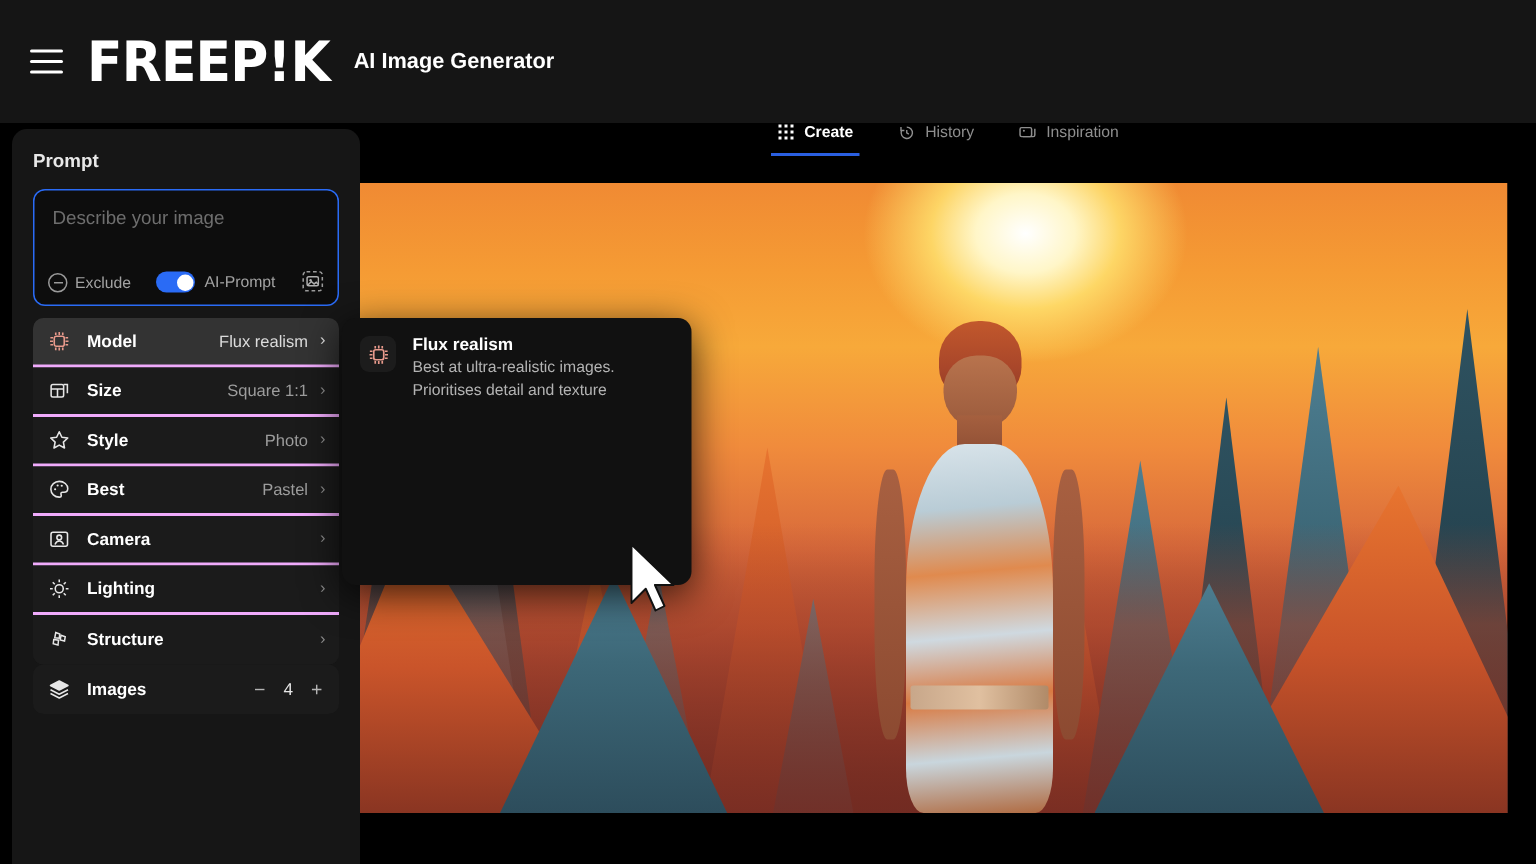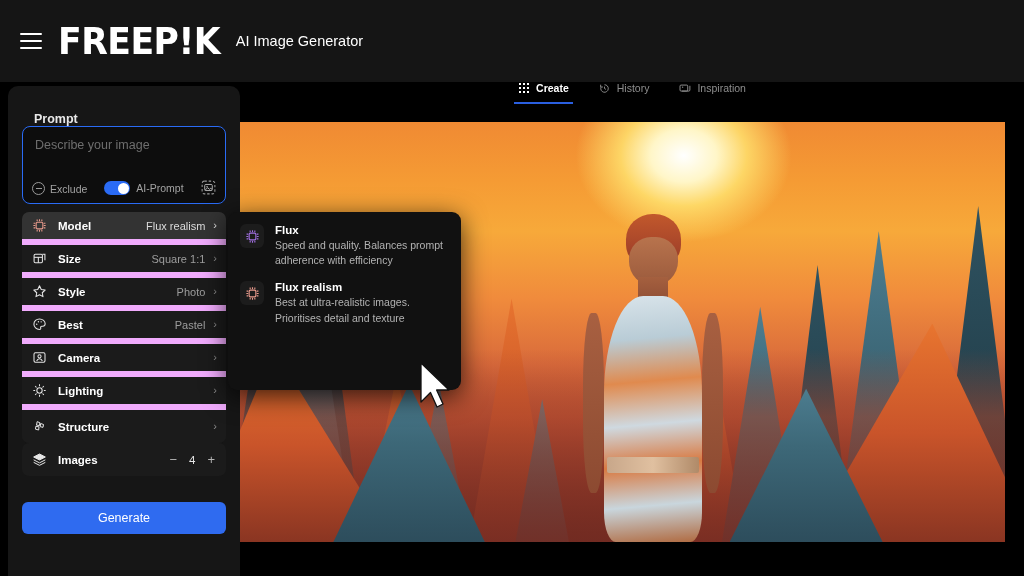--- a/index.html
+++ b/index.html
@@ -24,28 +24,28 @@
   }
   .hamburger span { display: block; height: 2px; width: 100%; background: #fff; border-radius: 1px; }
   .brand {
     font-size: 37px; font-weight: bold; color: #fff;
     letter-spacing: -0.5px; font-family: "DejaVu Sans", sans-serif;
     font-stretch: condensed;
     transform: scaleX(1.04);
     transform-origin: left center;
   }
   .brand-sub {
-    font-size: 14.5px; color: #fff; margin-left: 22px; font-weight: 400;
+    font-size: 14.5px; color: #fff; margin-left: 22px; font-weight: 700;
   }
 
   
   .sidebar {
     position: absolute; left: 8px; top: 86px; width: 232px; height: 490px;
     background: #161616; border-radius: 10px 10px 0 0;
-    padding: 12px;
+    padding: 0;
   }
   .sidebar-title {
     font-size: 12.5px; color: #e8e8e8; font-weight: 700;
     padding: 14px 0 0 14px;
   }
 
   
   .prompt-box {
     position: absolute; left: 14px; top: 40px; width: 204px; height: 78px;
     border: 1.5px solid #2a6bf5; border-radius: 8px; background: #0d0d0d;
@@ -82,21 +82,21 @@
     margin-left: auto; width: 15px; height: 15px; position: relative; cursor: pointer;
   }
 
   
   .options {
     position: absolute; left: 14px; top: 126px; width: 204px;
     border-radius: 7px; overflow: hidden; background: #1b1b1b;
   }
   .opt-row {
     height: 33px; display: flex; align-items: center;
-    padding: 0 9px 0 10px; border-bottom: 6px solid #f0abfc;
+    padding: 0 9px 0 10px; border-bottom: 2px solid #f0abfc;
     cursor: pointer; background: #1b1b1b;
   }
   .opt-row:last-child { border-bottom: none; }
   .opt-row.active { background: #333333; }
   .opt-icon {
     width: 15px; height: 15px; flex: 0 0 15px; margin-right: 11px;
     display: flex; align-items: center; justify-content: center;
   }
   .opt-label { font-size: 11.5px; color: #fff; font-weight: 700; }
   .opt-value { margin-left: auto; font-size: 11px; color: #9d9d9d; }
@@ -365,21 +365,20 @@
         </svg>
       </span>
       <span class="opt-label">Images</span>
       <span class="counter">
         <span class="counter-btn">−</span>
         <span class="counter-val">4</span>
         <span class="counter-btn">+</span>
       </span>
     </div>
 
-    <button class="generate-btn">Generate</button>
   </div>
 
   <div class="tabs">
     <div class="tab active">
       <span class="tab-icon">
         <span class="grid-icon">
             <i></i>
             <i></i>
             <i></i>
             <i></i>
@@ -445,32 +444,20 @@
       <div class="fig-arm left"></div>
       <div class="fig-arm right"></div>
       <div class="fig-body"></div>
       <div class="fig-belt"></div>
     </div>
   </div>
 
   <div class="dropdown">
 
 
-    <div class="dd-item">
-      <div class="dd-icon-box">
-        <svg width="15" height="15" viewBox="0 0 18 18" fill="none" stroke="#a06fe0" stroke-width="1.35">
-          <rect x="5" y="5" width="8" height="8" rx="1.6"></rect>
-          <path d="M9 1.6v2.4M6.2 1.9v2.1M11.8 1.9v2.1M9 14v2.4M6.2 14v2.1M11.8 14v2.1M1.6 9h2.4M1.9 6.2h2.1M1.9 11.8h2.1M14 9h2.4M14 6.2h2.1M14 11.8h2.1"></path>
-        </svg>
-      </div>
-      <div class="dd-text">
-        <div class="dd-title">Flux</div>
-        <div class="dd-desc">Speed and quality. Balances prompt adherence with efficiency</div>
-      </div>
-    </div>
 
     <div class="dd-item">
       <div class="dd-icon-box">
         <svg width="15" height="15" viewBox="0 0 18 18" fill="none" stroke="#e89a8c" stroke-width="1.35">
           <rect x="5" y="5" width="8" height="8" rx="1.6"></rect>
           <path d="M9 1.6v2.4M6.2 1.9v2.1M11.8 1.9v2.1M9 14v2.4M6.2 14v2.1M11.8 14v2.1M1.6 9h2.4M1.9 6.2h2.1M1.9 11.8h2.1M14 9h2.4M14 6.2h2.1M14 11.8h2.1"></path>
         </svg>
       </div>
       <div class="dd-text">
         <div class="dd-title">Flux realism</div>

